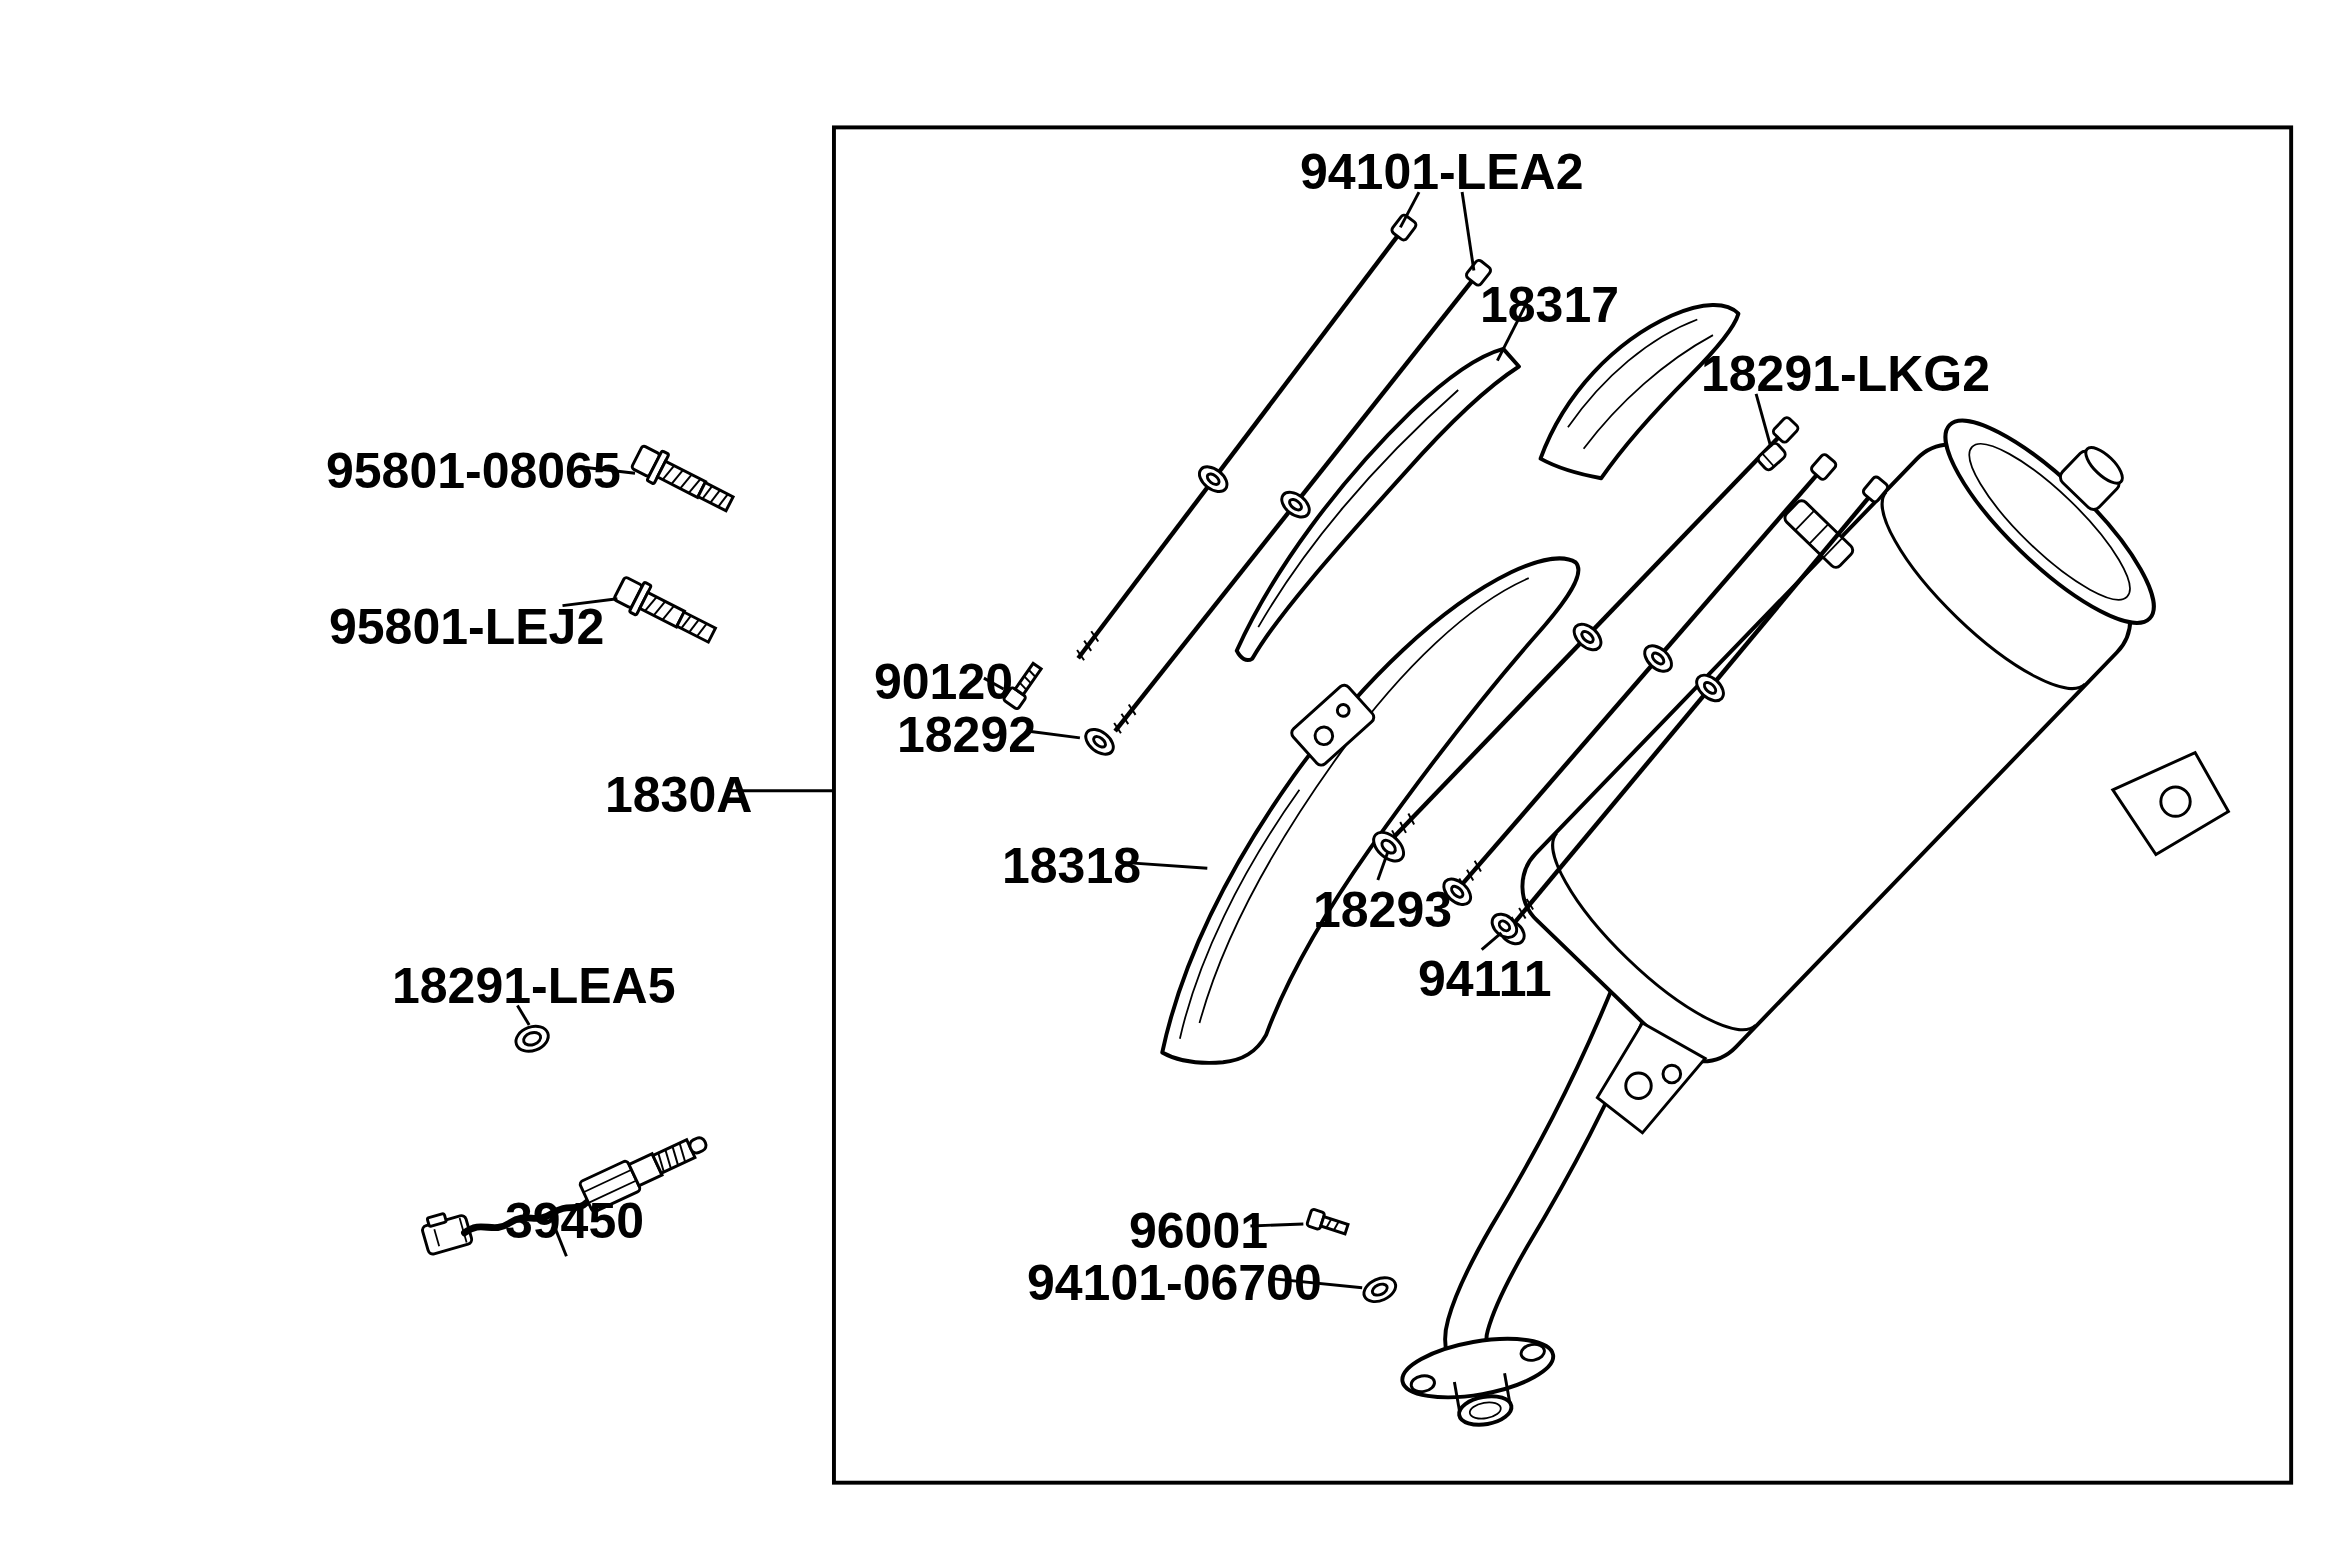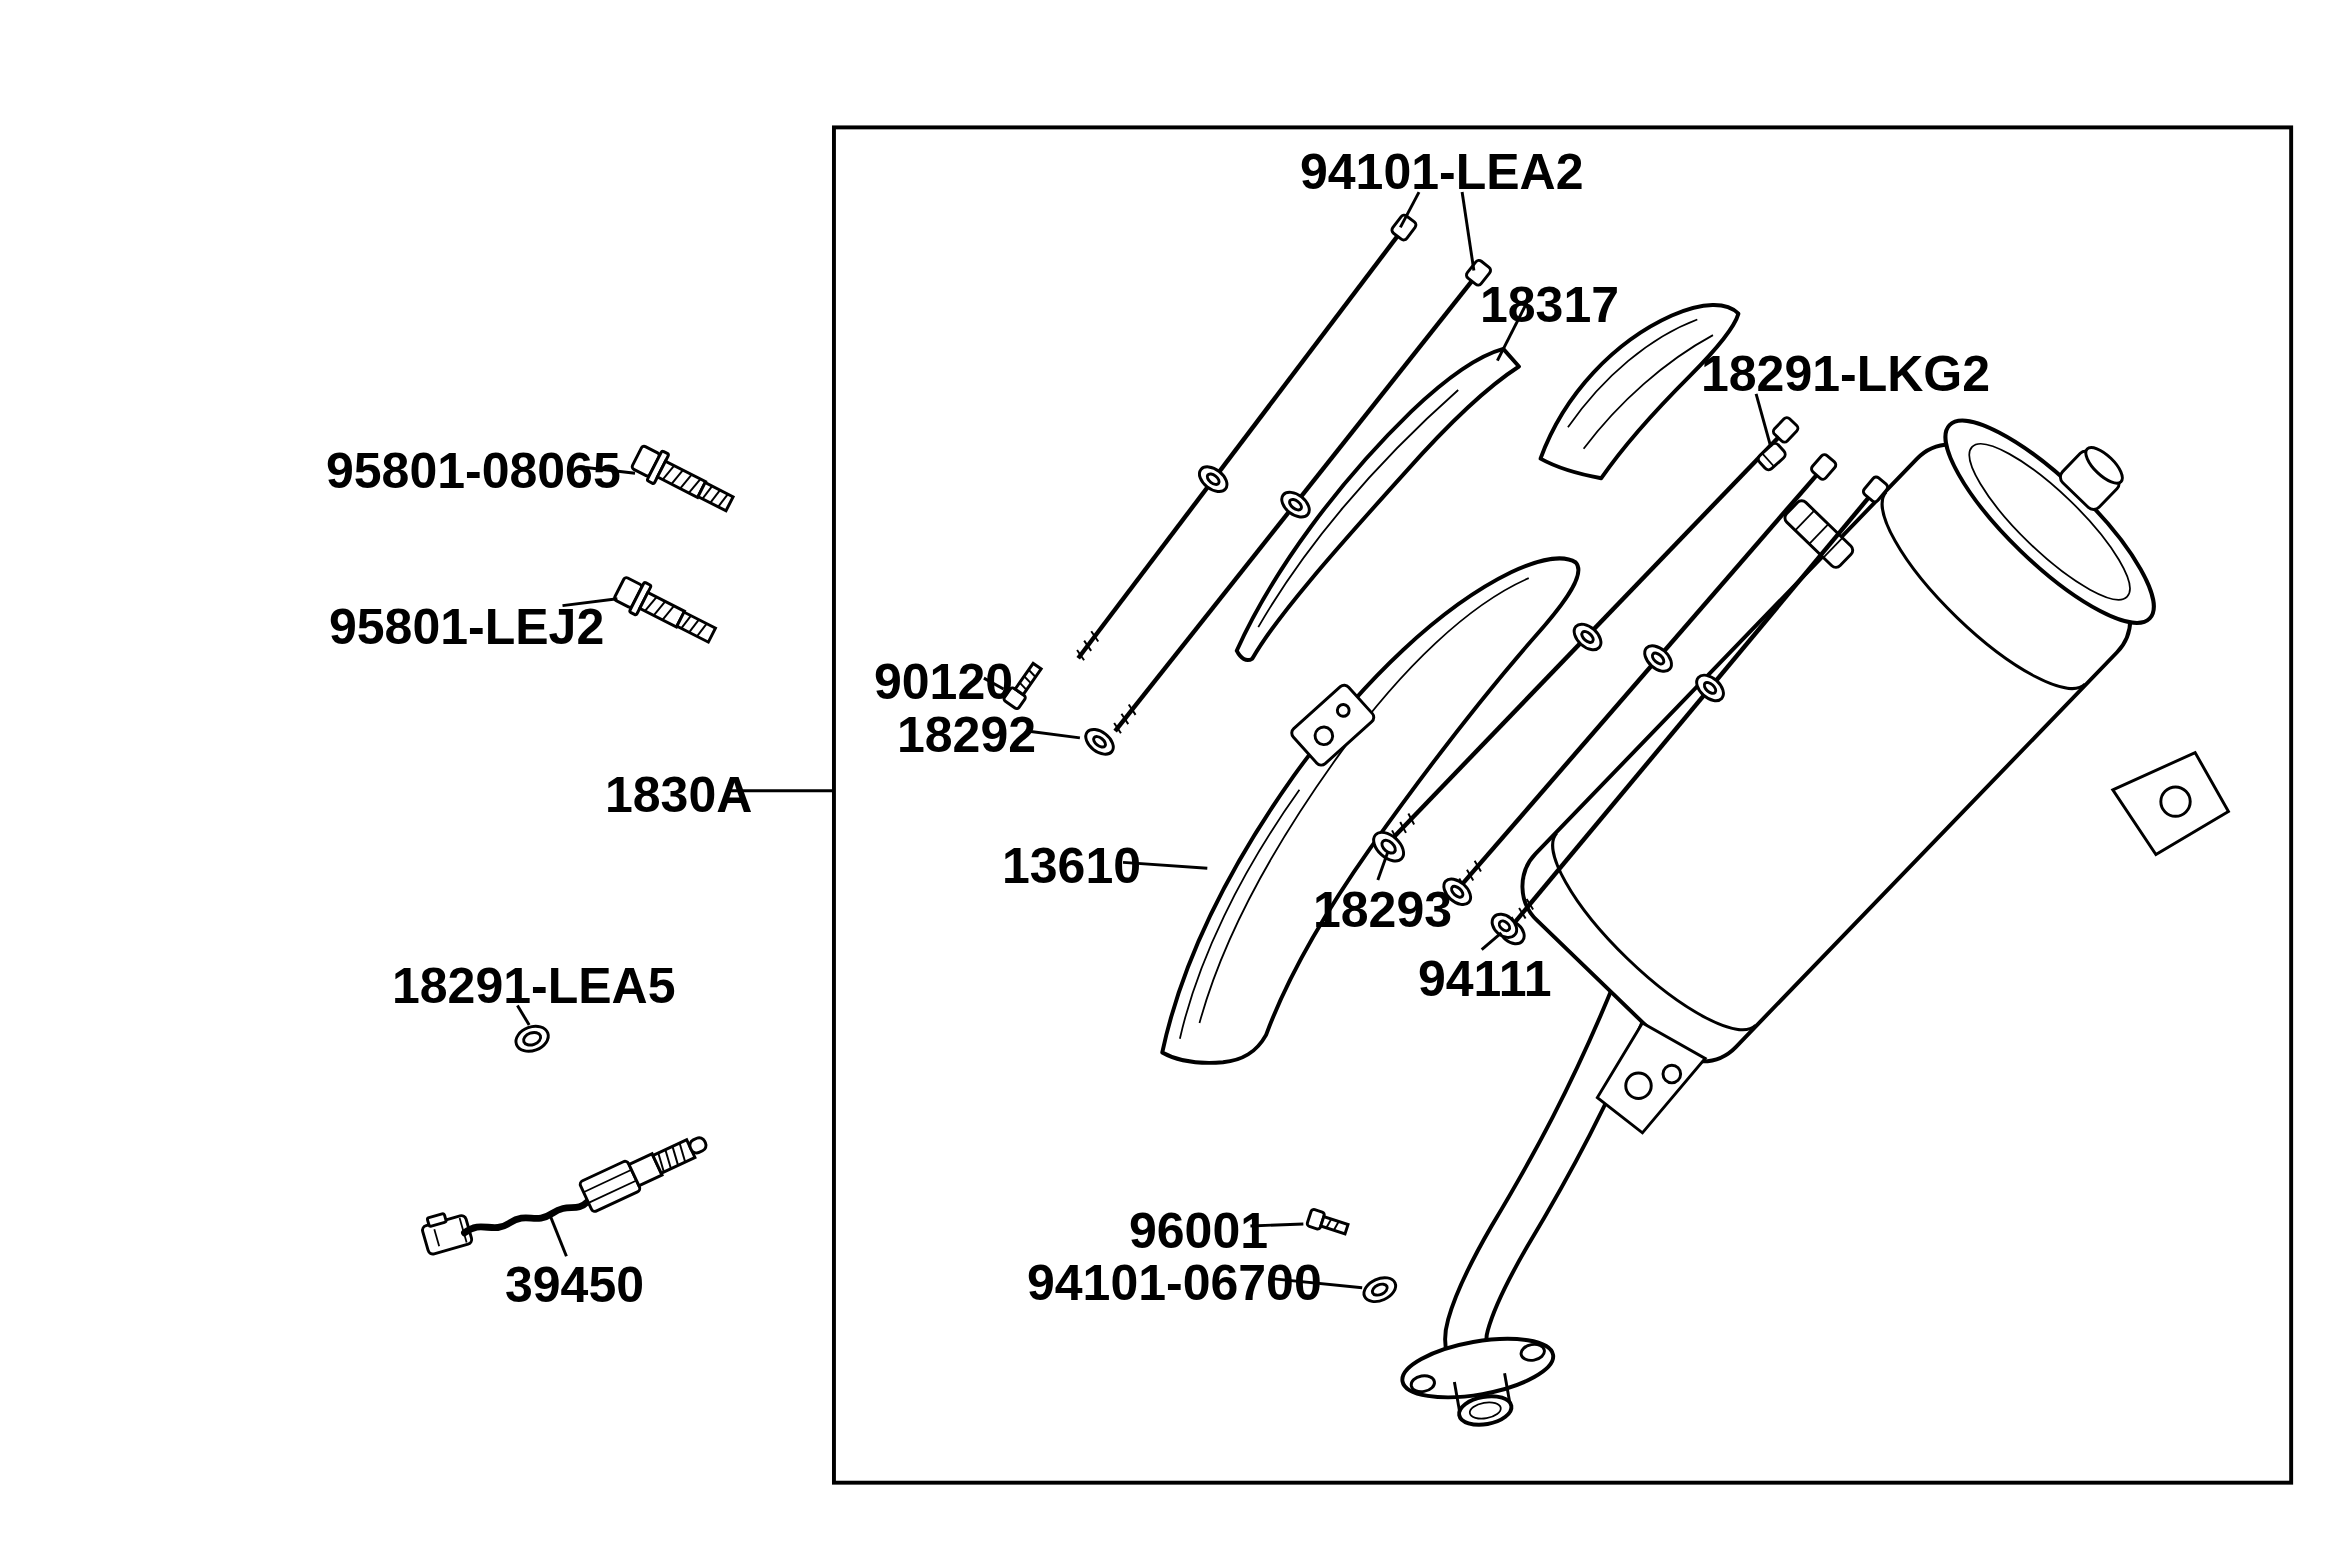--- a/index.html
+++ b/index.html
@@ -301,22 +301,22 @@
   </svg>
 
   <div class="lbl" style="left:1300px; top:147px;">94101-LEA2</div>
   <div class="lbl" style="left:1480px; top:250px;margin-top:30px;">18317</div>
   <div class="lbl" style="left:1701px; top:349px;">18291-LKG2</div>
   <div class="lbl" style="left:326px;  top:446px;">95801-08065</div>
   <div class="lbl" style="left:329px;  top:602px;">95801-LEJ2</div>
   <div class="lbl" style="left:863px;  top:657px;margin-left:11px;">90120</div>
   <div class="lbl" style="left:897px;  top:710px;">18292</div>
   <div class="lbl" style="left:605px;  top:770px;">1830A</div>
-  <div class="lbl" style="left:1002px; top:841px;">13610</div>
+  <div class="lbl" style="left:1002px; top:841px;">18318</div>
   <div class="lbl" style="left:1313px; top:885px;">18293</div>
   <div class="lbl" style="left:1418px; top:954px;">94111</div>
   <div class="lbl" style="left:392px;  top:961px;">18291-LEA5</div>
-  <div class="lbl" style="left:505px;  top:1260px;">39450</div>
+  <div class="lbl" style="left:505px;  top:1196px;">39450</div>
   <div class="lbl" style="left:1129px; top:1206px;text-align:center;">96001</div>
   <div class="lbl" style="left:1027px; top:1258px;">94101-06700</div>
 
 </div>
 
 
 </body></html>

